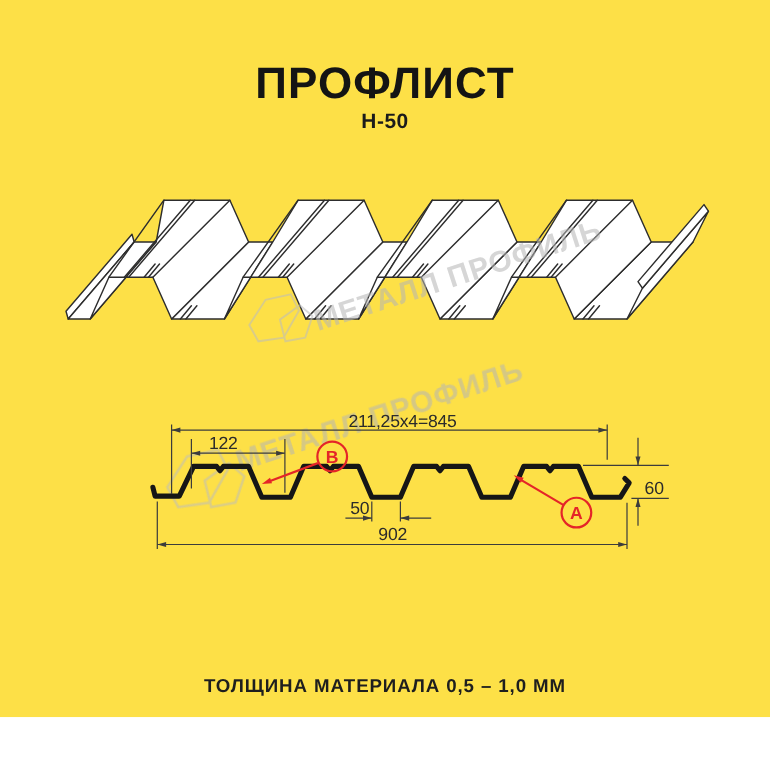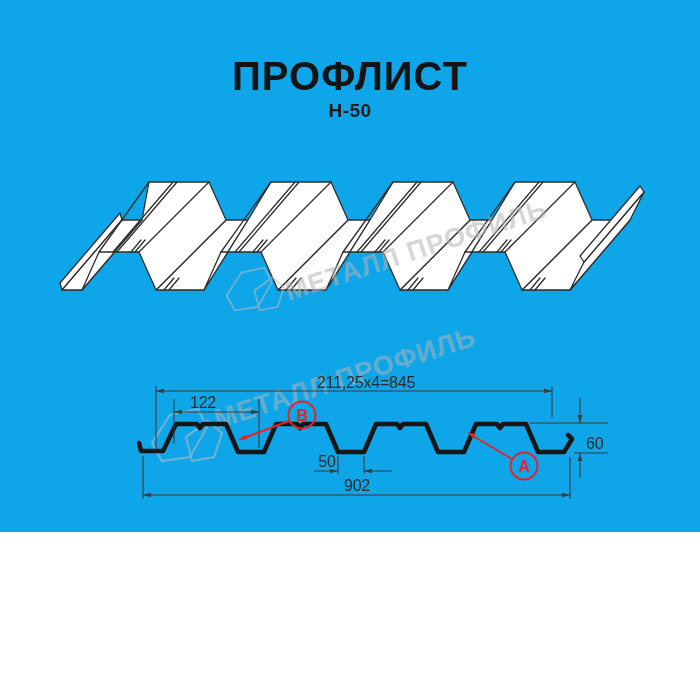--- a/index.html
+++ b/index.html
@@ -1,16 +1,16 @@
 <!DOCTYPE html>
 <html><head>
 <meta charset="utf-8">
 <style>
   html,body{margin:0;padding:0;background:#ffffff;}
-  #page{position:relative;width:700px;height:532px;background:#0ea5e9;overflow:hidden;
+  #page{position:relative;width:700px;height:652px;background:#fde047;overflow:hidden;
         font-family:"Liberation Sans", sans-serif;}
   .title{position:absolute;left:0;top:54px;width:700px;text-align:center;
          font-size:40px;font-weight:800;letter-spacing:1px;color:#141414;}
   .subtitle{position:absolute;left:0;top:100px;width:700px;text-align:center;
          font-size:19px;font-weight:700;letter-spacing:.5px;color:#1b1b1b;}
   .footer-note{position:absolute;left:0;top:614px;width:700px;text-align:center;
          font-size:17px;font-weight:700;letter-spacing:.8px;color:#1e1e1e;}
   svg{position:absolute;left:0;top:0;}
   .sheet{fill:#ffffff;stroke:#2d2d2d;stroke-width:1.3;stroke-linejoin:round;}
   .sheetline{fill:none;stroke:#2d2d2d;stroke-width:1.3;stroke-linecap:round;}
@@ -135,13 +135,14 @@
       <circle class="redline" cx="302" cy="415" r="13.5" stroke="#e42528"></circle>
       <text class="redletter" x="302" y="420.5" fill="#e42528">В</text>
 
       <line class="redline" x1="512" y1="459" x2="474" y2="436.5" stroke="#e42528"></line>
       <polygon points="467,432 476.1,434.3 473.5,438.8" fill="#e42528"></polygon>
       <circle class="redline" cx="524" cy="466" r="13.5" stroke="#e42528"></circle>
       <text class="redletter" x="524" y="471.5" fill="#e42528">А</text>
     </g>
   </svg>
 
+  <div class="footer-note">ТОЛЩИНА МАТЕРИАЛА 0,5 – 1,0 ММ</div>
 </div>
 
 </body></html>

